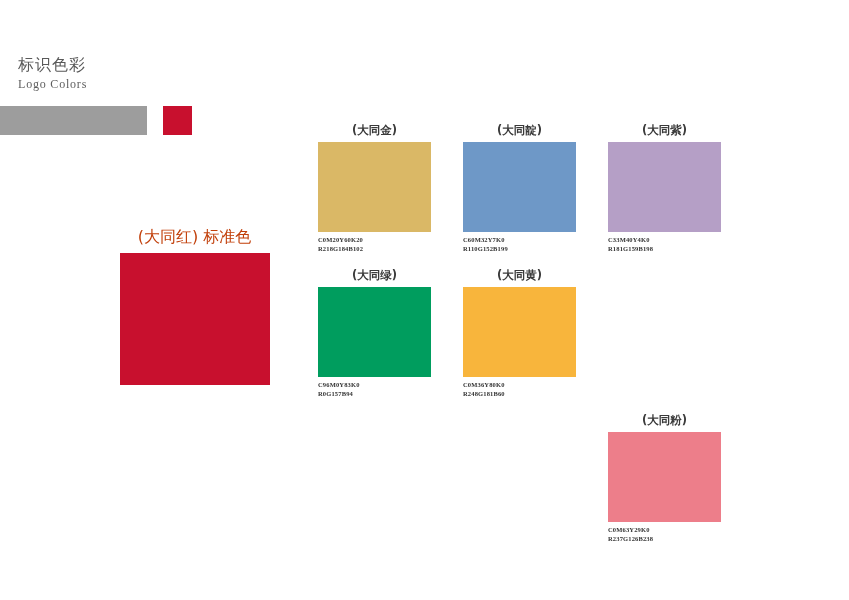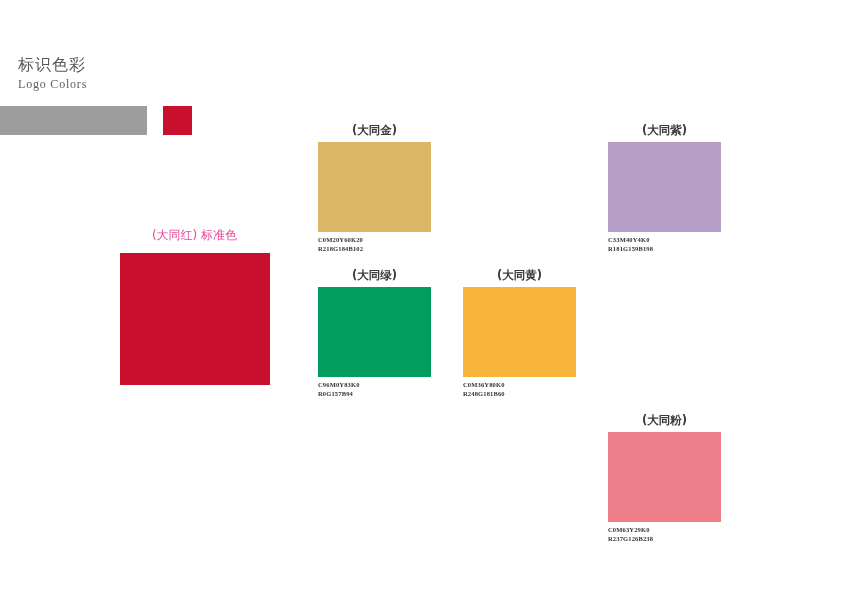--- a/index.html
+++ b/index.html
@@ -65,22 +65,22 @@
   }
 
   
   .primary-label {
     position: absolute;
     left: 117px;
     top: 214px;
     width: 155px;
     text-align: center;
     font-family: "DejaVu Sans", "Liberation Sans", sans-serif;
-    font-size: 12px;
-    color: #ec4899;
+    font-size: 16px;
+    color: #c2410c;
     white-space: nowrap;
   }
   .primary-swatch {
     position: absolute;
     left: 120px;
     top: 240px;
     width: 150px;
     height: 132px;
     background: #c8102e;
   }
@@ -150,20 +150,28 @@
 
     <div class="grid-row">
       <div class="cell c0">
         <div class="cell-label">(大同金)</div>
         <div class="cell-swatch" style="background: rgb(218, 184, 102);"></div>
         <div class="cell-codes">
           <span class="code-line">C0M20Y60K20</span>
           <span class="code-line">R218G184B102</span>
         </div>
       </div>
+      <div class="cell c1">
+        <div class="cell-label">(大同靛)</div>
+        <div class="cell-swatch" style="background: rgb(110, 152, 199);"></div>
+        <div class="cell-codes">
+          <span class="code-line">C60M32Y7K0</span>
+          <span class="code-line">R110G152B199</span>
+        </div>
+      </div>
       <div class="cell c2">
         <div class="cell-label">(大同紫)</div>
         <div class="cell-swatch" style="background: rgb(181, 159, 198);"></div>
         <div class="cell-codes">
           <span class="code-line">C33M40Y4K0</span>
           <span class="code-line">R181G159B198</span>
         </div>
       </div>
     </div>
 

